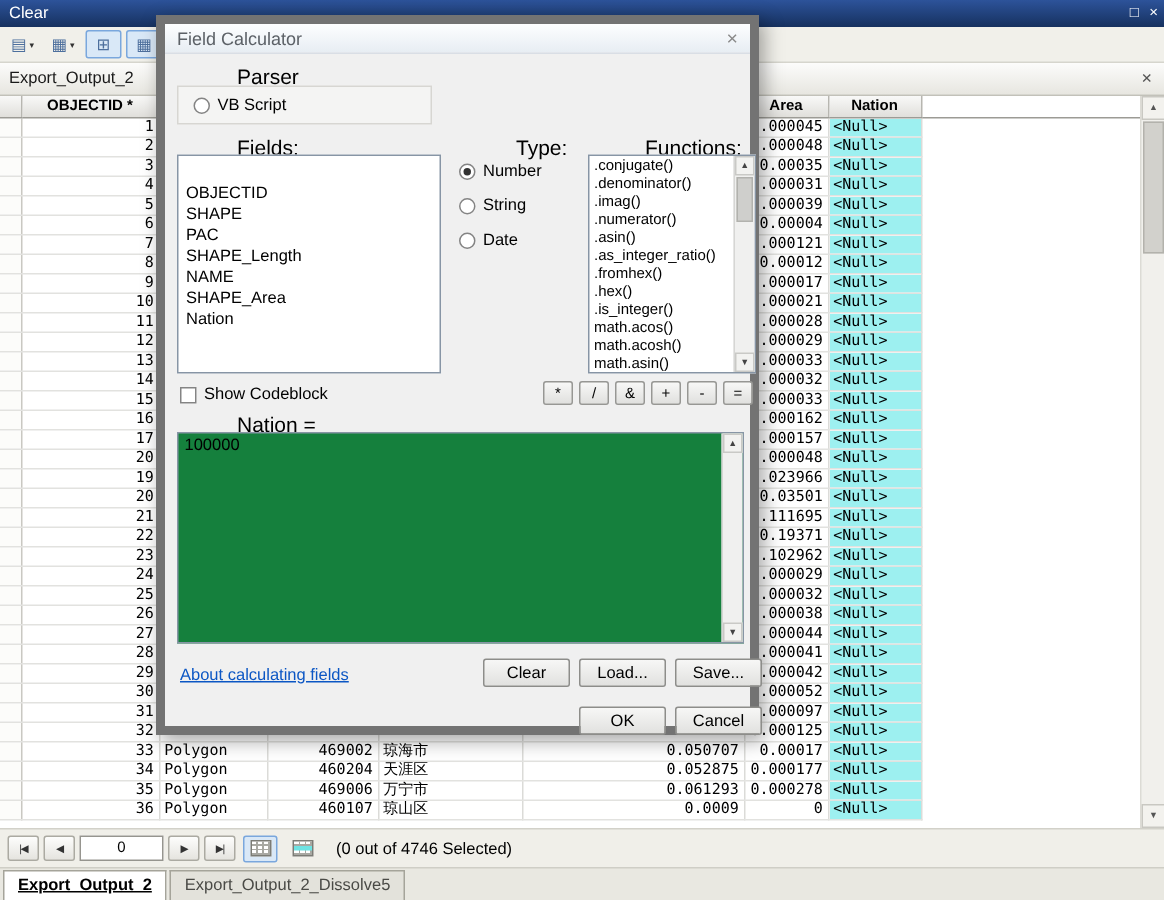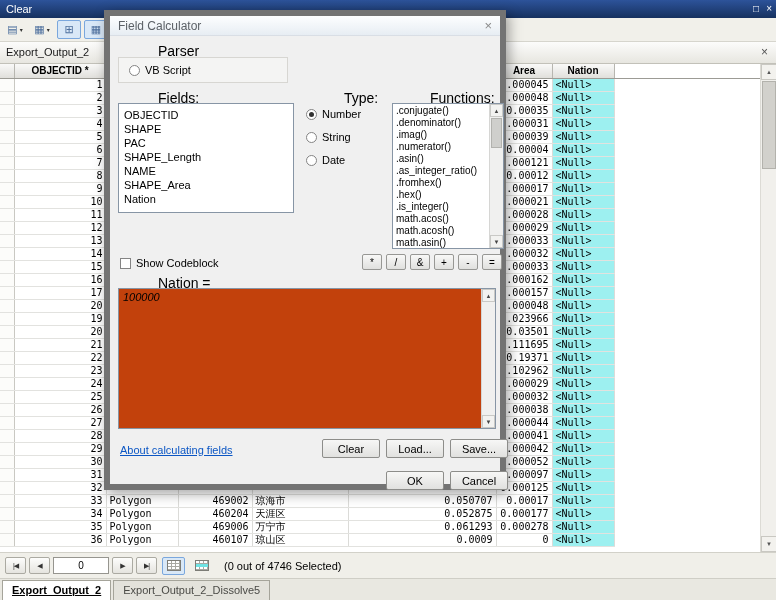--- a/index.html
+++ b/index.html
@@ -89,38 +89,38 @@
   .radio-group { display:flex; }
   .radio-group.horiz { flex-direction:column; gap:28px; padding:6px 10px; }
   .radio-group.vert { position:absolute; left:196px; top:92px; flex-direction:column; gap:11px; }
   .radio-row { display:flex; align-items:center; gap:5px; font-size:11px; white-space:nowrap; }
   .radio { position:relative; width:11px; height:11px; border:1px solid #848484; border-radius:50%; background:#fff; flex:none; }
   .radio.checked::after { content:""; position:absolute; left:2px; top:2px; width:5px; height:5px; border-radius:50%; background:#323232; }
   .fields-lbl { left:10px; top:74px; }
   .type-lbl { left:196px; top:74px; }
   .fns-lbl { left:282px; top:74px; }
   .listbox { position:absolute; background:#fff; border:1px solid #8795a5; overflow:hidden; }
-  .listbox.fields { left:8px; top:87px; width:176px; height:110px; padding-top:4px; }
+  .listbox.fields { left:8px; top:87px; width:176px; height:146px; padding-top:18px; }
   .listbox.fields .item { height:14px; line-height:14px; font-size:11px; padding:0 5px; white-space:nowrap; }
   .listbox.fns { left:282px; top:87px; width:112px; height:146px; }
   .fn-items { position:absolute; left:0; top:1px; right:18px; }
   .fn-items .item { height:12px; line-height:12px; font-size:10px; padding:0 3px; white-space:nowrap; overflow:hidden; }
   .mini-scroll { position:absolute; top:0; right:0; bottom:0; width:14px; background:#f0f0ef; border-left:1px solid #d6d6d4; }
   .ms-btn { position:absolute; left:0; width:13px; height:13px; font-size:6px; color:#444; text-align:center; line-height:13px;
     background:#f2f2f0; border:1px solid #c9c9c6; }
   .ms-btn.up { top:0; } .ms-btn.down { bottom:0; }
   .ms-thumb { position:absolute; left:1px; top:14px; width:11px; height:30px; background:#cfcfcc; border:1px solid #b2b2ae; }
   .checkbox-row { position:absolute; left:10px; top:241px; display:flex; align-items:center; gap:5px; font-size:11px; }
   .checkbox { width:11px; height:11px; border:1px solid #848484; background:#fff; flex:none; }
   .ops { position:absolute; left:252px; top:238px; display:flex; gap:4px; }
   .op-btn { width:20px; height:16px; font-size:10px; font-family:"Liberation Sans",sans-serif;
     background:linear-gradient(#f8f8f7,#e0e0de); border:1px solid #979794; border-radius:2px;
     display:flex; align-items:center; justify-content:center; }
   .expr-lbl { left:10px; top:259px; }
-  .expr-box { position:absolute; left:8px; top:272px; width:378px; height:141px; background:#c2410c; border:1px solid #8795a5;font-style:italic; }
+  .expr-box { position:absolute; left:8px; top:272px; width:378px; height:141px; background:#15803d; border:1px solid #8795a5; }
   .expr-text { position:absolute; left:4px; top:2px; font-size:11px; color:#000; }
   .link { position:absolute; left:10px; top:428px; font-size:11px; color:var(--link,#0b56c4); text-decoration:underline; }
   .dlg-btn { position:absolute; width:58px; height:19px; font-size:11px; font-family:"Liberation Sans",sans-serif;
     background:linear-gradient(#f7f7f6,#e1e1df); border:1px solid #8d8d8a; border-radius:2px; text-align:center; }
   .btn-clear { left:212px; top:423px; }
   .btn-load  { left:276px; top:423px; }
   .btn-save  { left:340px; top:423px; }
   .btn-ok    { left:276px; top:455px; }
   .btn-cancel{ left:340px; top:455px; }
 </style>

